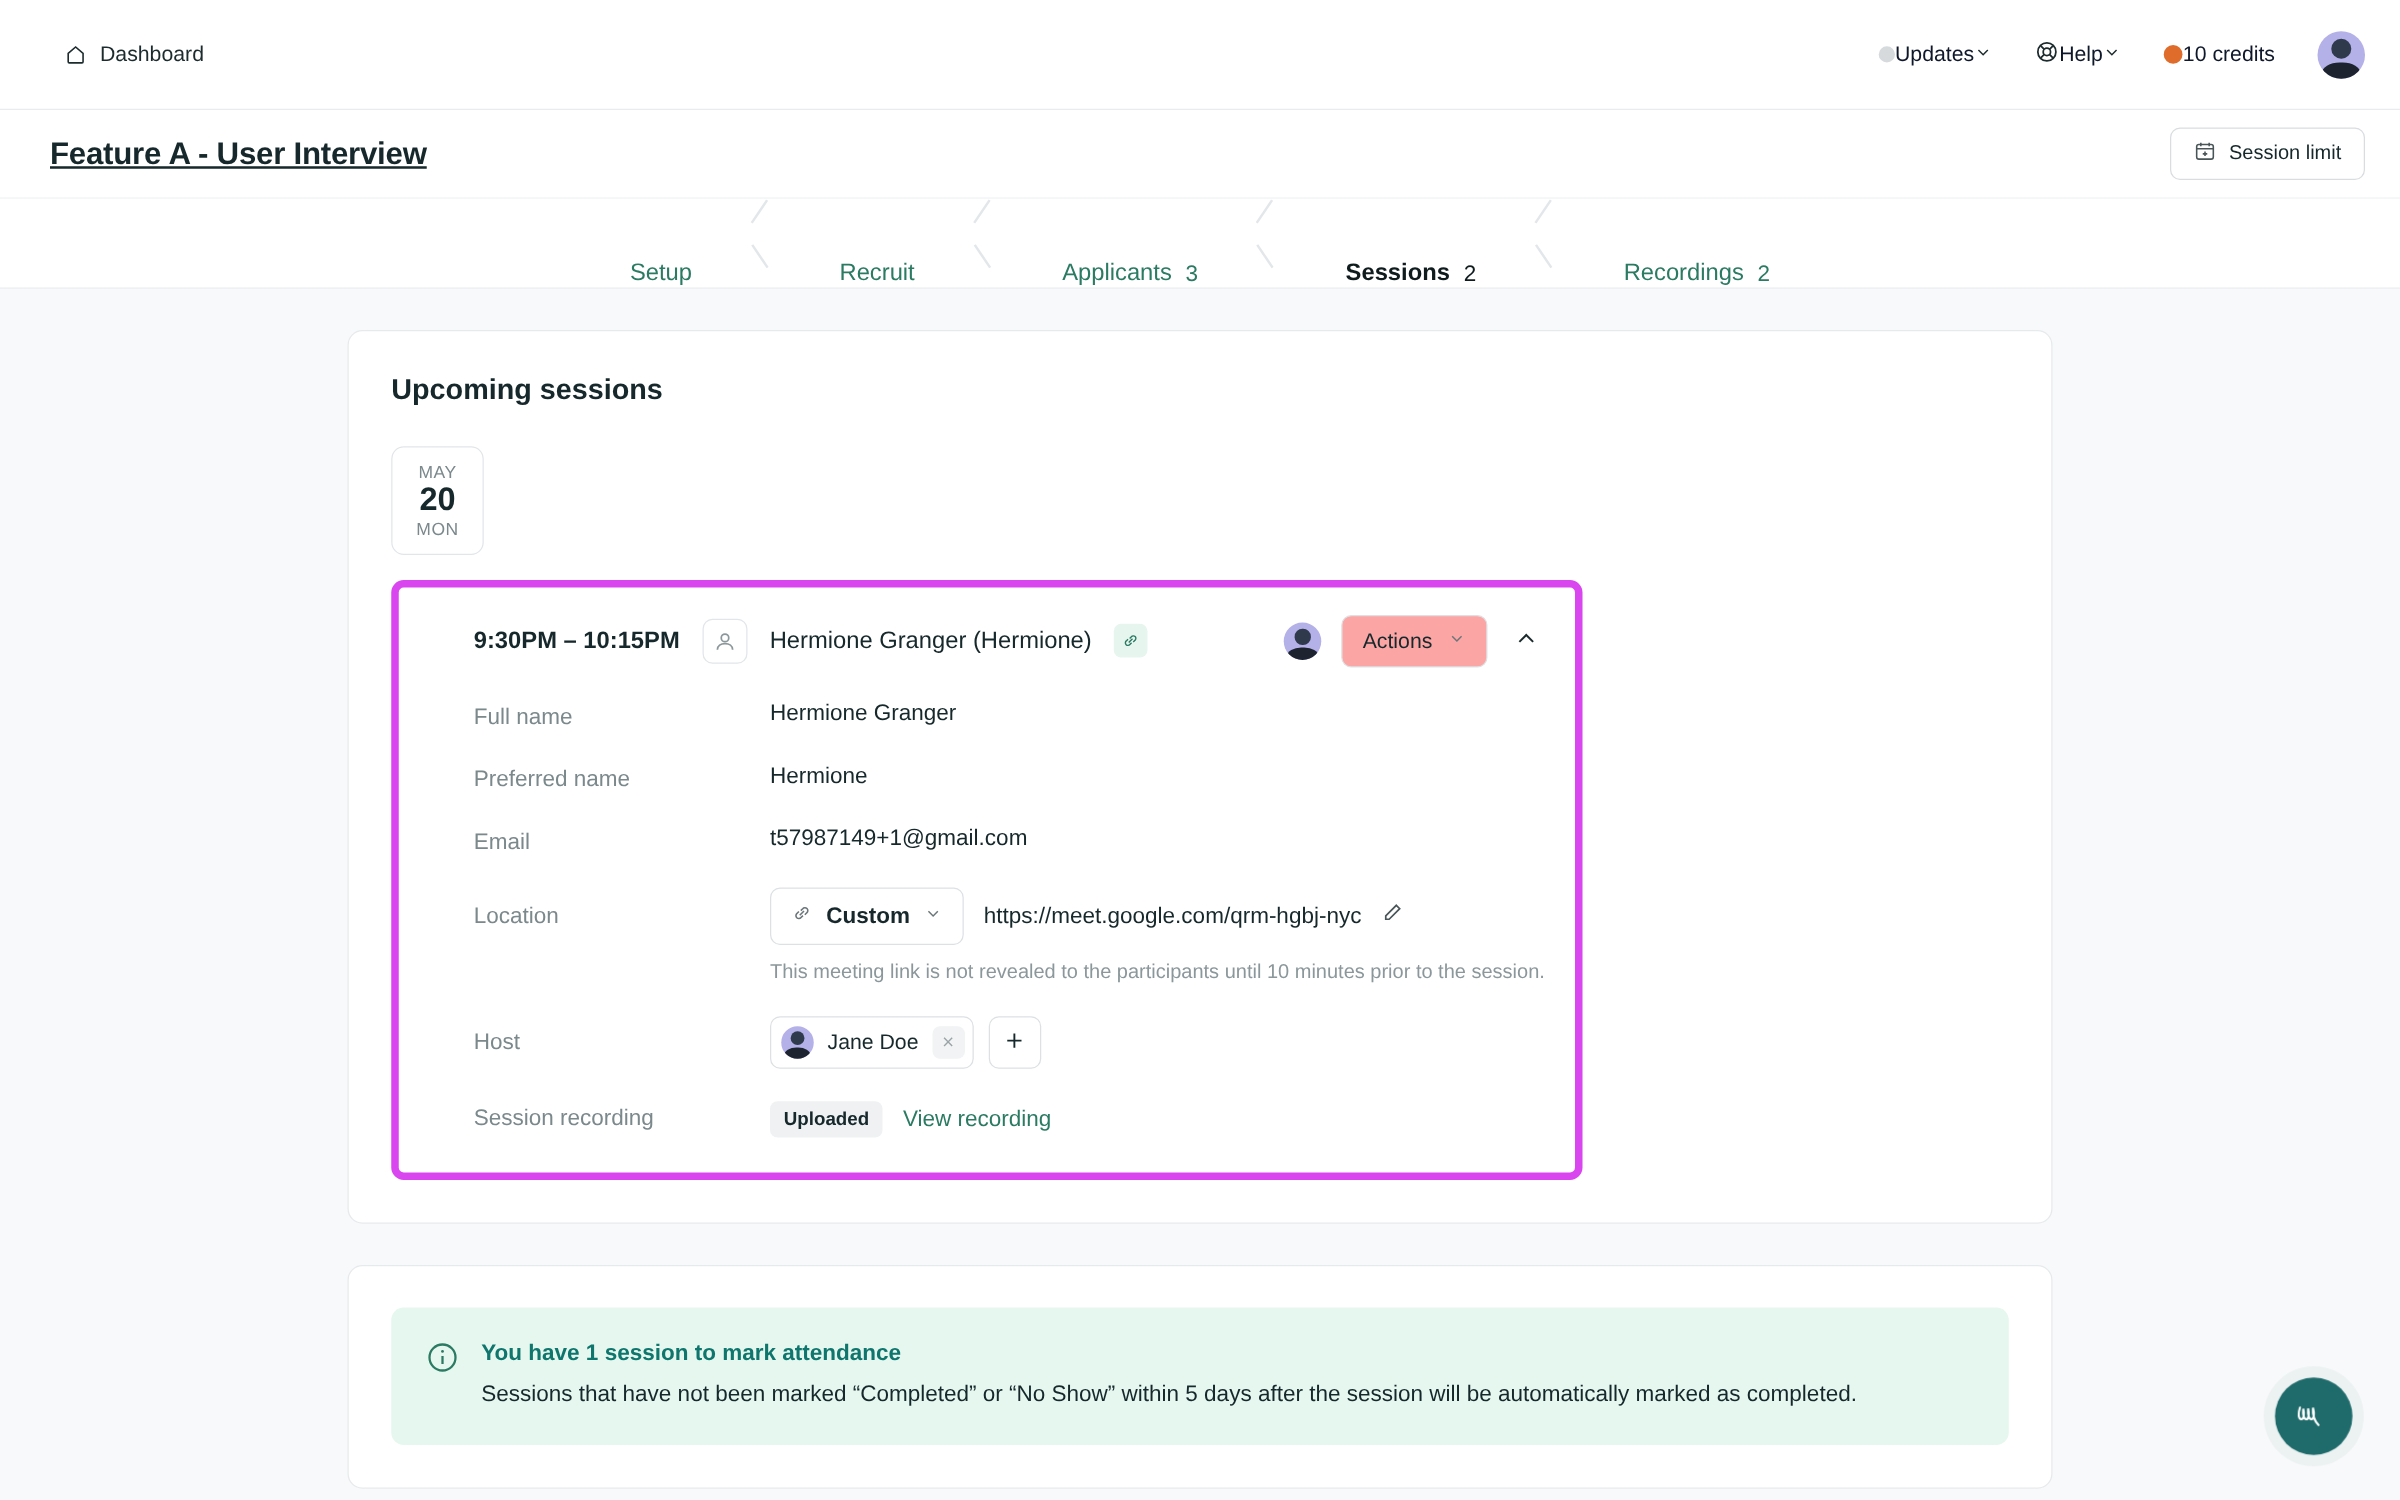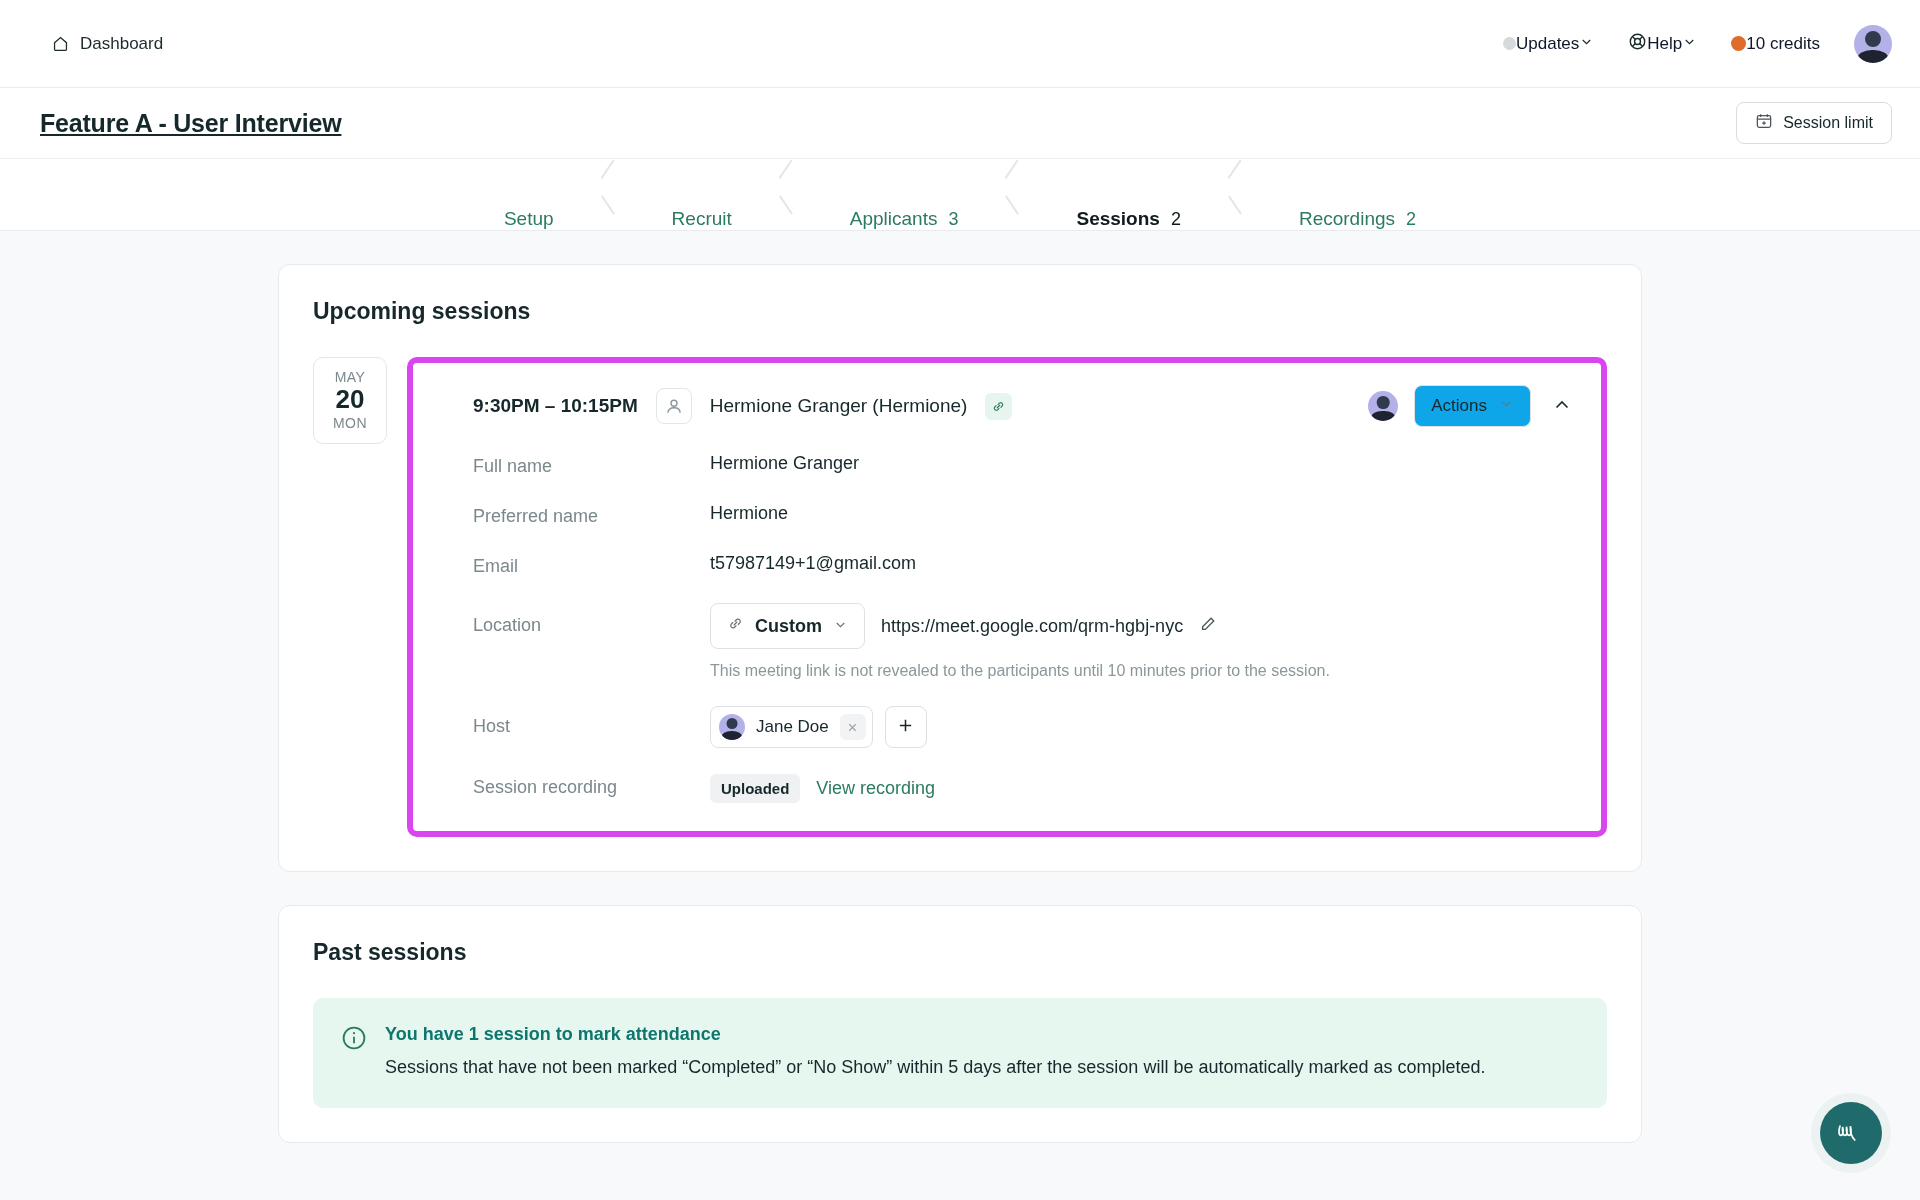--- a/index.html
+++ b/index.html
@@ -80,21 +80,21 @@
   
   .content { height: 984px; overflow: hidden; padding: 33px 0 0 0; }
   .wrap { width: 1364px; margin: 0 auto; }
   .card {
     background: #fff; border: 1px solid #e7eaec; border-radius: 12px;
     padding: 33px 34px 34px 34px;
   }
   .card + .card { margin-top: 33px; }
   .card-title { font-size: 23px; font-weight: bold; color: #16282b; margin-bottom: 32px; }
 
-  .session-row { display: flex; gap: 20px; align-items: flex-start; }
+  .session-row { display: flex; gap: 20px; align-items: flex-start; flex-direction: column; }
   .datebox {
     width: 74px; flex: none; border: 1px solid #e2e6e9; border-radius: 10px;
     padding: 11px 0 12px 0; text-align: center; background: #fff;
   }
   .datebox .m { font-size: 14px; color: #7b888c; letter-spacing: 0.4px; }
   .datebox .d { font-size: 26px; font-weight: bold; color: #16282b; line-height: 1.15; }
   .datebox .w { font-size: 14px; color: #7b888c; letter-spacing: 0.4px; }
 
   .sbox { flex: 1; border: 6px solid #d946ef; border-radius: 10px; padding-left: 36px; }
   .sbox-head { display: flex; align-items: center; padding: 22px 24px; gap: 18px; }
@@ -104,21 +104,21 @@
     display: flex; align-items: center; justify-content: center; flex: none; background:#fff;
   }
   .pname { font-size: 19px; color: #16282b; white-space: nowrap; }
   .linkicon {
     width: 27px; height: 27px; border-radius: 6px; background: #e7f5ef;
     display: flex; align-items: center; justify-content: center; flex: none;
   }
   .head-right { margin-left: auto; display: flex; align-items: center; gap: 16px; }
   .btn-actions {
     display: flex; align-items: center; gap: 12px; height: 42px; padding: 0 16px;
-    border: 1px solid #dde1e4; border-radius: 8px; background: #0ea5e9;
+    border: 1px solid #dde1e4; border-radius: 8px; background: #fca5a5;
     font-size: 17px; color: #16282b; cursor: pointer;
   }
   .chev-btn { width: 30px; height: 30px; display:flex; align-items:center; justify-content:center; cursor:pointer; background:none; border:none; }
 
   .details { padding: 4px 24px 28px 24px; }
   .drow { display: flex; align-items: flex-start; margin-bottom: 22px; min-height: 28px; }
   .dlabel { width: 237px; flex: none; font-size: 18px; color: #7b888c; padding-top: 3px; }
   .dval { font-size: 18px; color: #16282b; }
 
   .loc-select {
@@ -369,21 +369,20 @@
                 <span class="badge-uploaded">Uploaded</span>
                 <span class="link-green">View recording</span>
               </div>
             </div>
           </div>
         </div>
       </div>
     </div>
 
     <div class="card">
-      <div class="card-title">Past sessions</div>
       <div class="alert">
         <span style="flex:none;margin-top:1px;">
           <svg width="26" height="26" viewBox="0 0 20 20" fill="none" stroke="#2b7a62" stroke-width="1.4">
             <circle cx="10" cy="10" r="8"></circle>
               <path d="M10 9v5"></path>
               <circle cx="10" cy="6.3" r="0.85" fill="#2b7a62" stroke="none"></circle>
           </svg>
         </span>
         <div>
           <div class="alert-title">You have 1 session to mark attendance</div>

